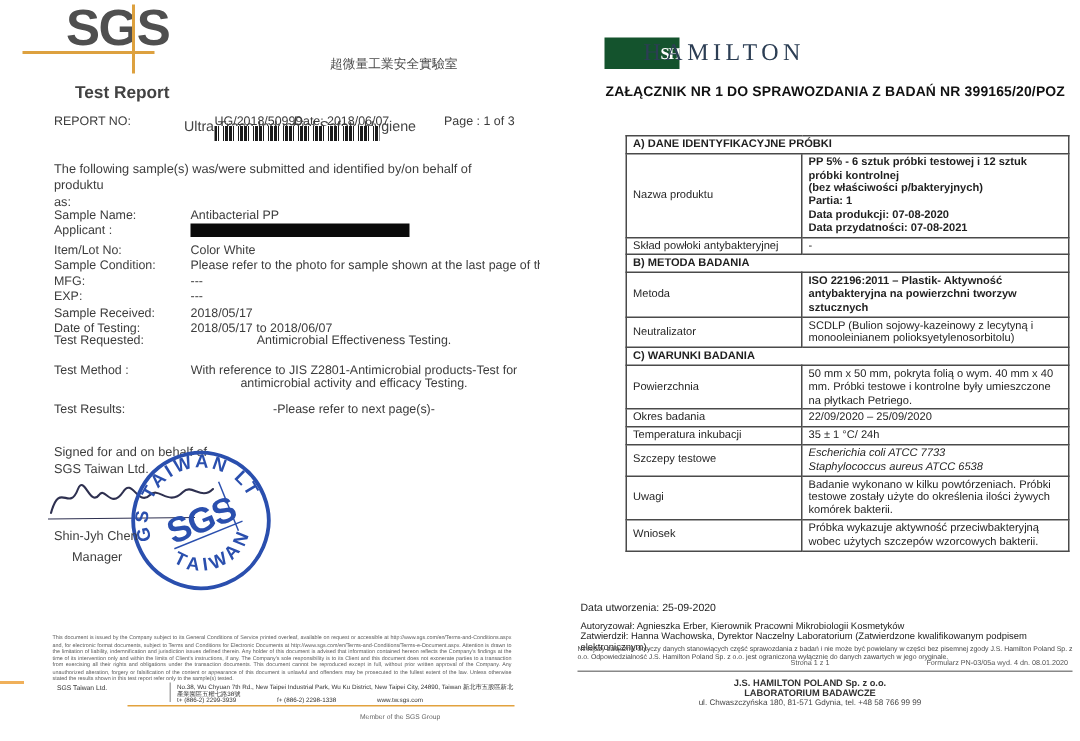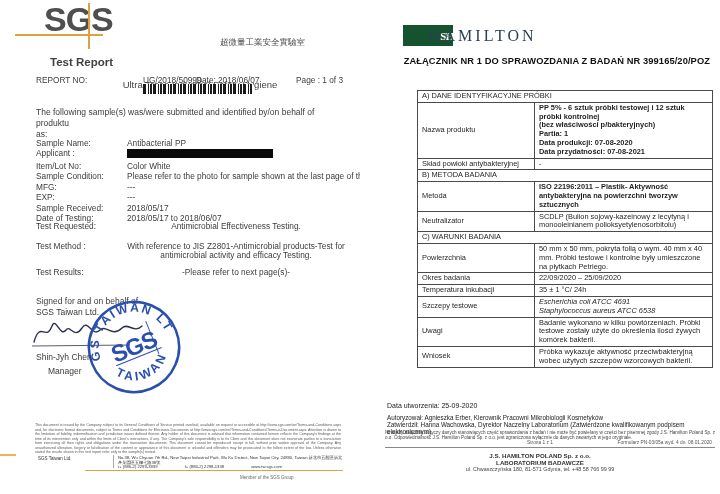--- a/index.html
+++ b/index.html
@@ -52,21 +52,21 @@
   .h-logo-box{left:43px;top:25px;width:21px;height:21px;background:#14532d;
               display:flex;align-items:center;justify-content:flex-end;padding-left:29px;}
   .h-mono{color:#fff;font-family:"Liberation Serif",serif;font-size:11px;font-weight:bold;letter-spacing:-1px;}
   .h-word{left:69px;top:27px;font-family:"Liberation Serif",serif;font-size:16px;
           letter-spacing:3px;color:#2c3e54;}
   .h-title{left:10px;width:340px;top:56px;text-align:right;font-weight:bold;
            font-size:9.3px;letter-spacing:0.1px;color:#111;}
   .htable{left:57px;top:90px;width:296px;border-collapse:collapse;}
   .htable td{border:0.8px solid #4a4a4a;padding:1px 4px;font-size:7.4px;line-height:8.8px;
              vertical-align:middle;color:#1f1f1f;}
-  .htable td.sec{font-weight:normal;}
+  .htable td.sec{font-weight:bold;}
   .htable td.lblcol{width:108px;}
   .htable td.b{font-weight:bold;}
   .htable td.i{font-style:italic;}
   .vline-row{display:block;}
   .h-created{left:27px;top:402px;font-size:7px;color:#222;}
   .h-auth{left:27px;top:414px;font-size:6.3px;color:#222;}
   .h-appr{left:27px;top:421px;font-size:6.3px;color:#222;}
   .h-fineprint{left:25px;top:430px;width:330px;font-size:4.6px;line-height:5.4px;
                color:#444;text-align:justify;}
   .h-strona{left:0;width:360px;top:440px;text-align:center;font-size:4.8px;color:#555;}
@@ -243,21 +243,21 @@
       <td class="lblcol">Okres badania</td>
       <td>22/09/2020 – 25/09/2020</td>
     </tr>
     <tr>
       <td class="lblcol">Temperatura inkubacji</td>
       <td>35 ± 1 °C/ 24h</td>
     </tr>
     <tr>
       <td class="lblcol">Szczepy testowe</td>
       <td class="i">
-        <span class="vline-row">Escherichia coli ATCC 4691</span>
+        <span class="vline-row">Escherichia coli ATCC 7733</span>
         <span class="vline-row">Staphylococcus aureus ATCC 6538</span>
       </td>
     </tr>
     <tr>
       <td class="lblcol">Uwagi</td>
       <td>Badanie wykonano w kilku powtórzeniach. Próbki testowe zostały użyte do określenia ilości żywych komórek bakterii.</td>
     </tr>
     <tr>
       <td class="lblcol">Wniosek</td>
       <td>Próbka wykazuje aktywność przeciwbakteryjną wobec użytych szczepów wzorcowych bakterii.</td>

